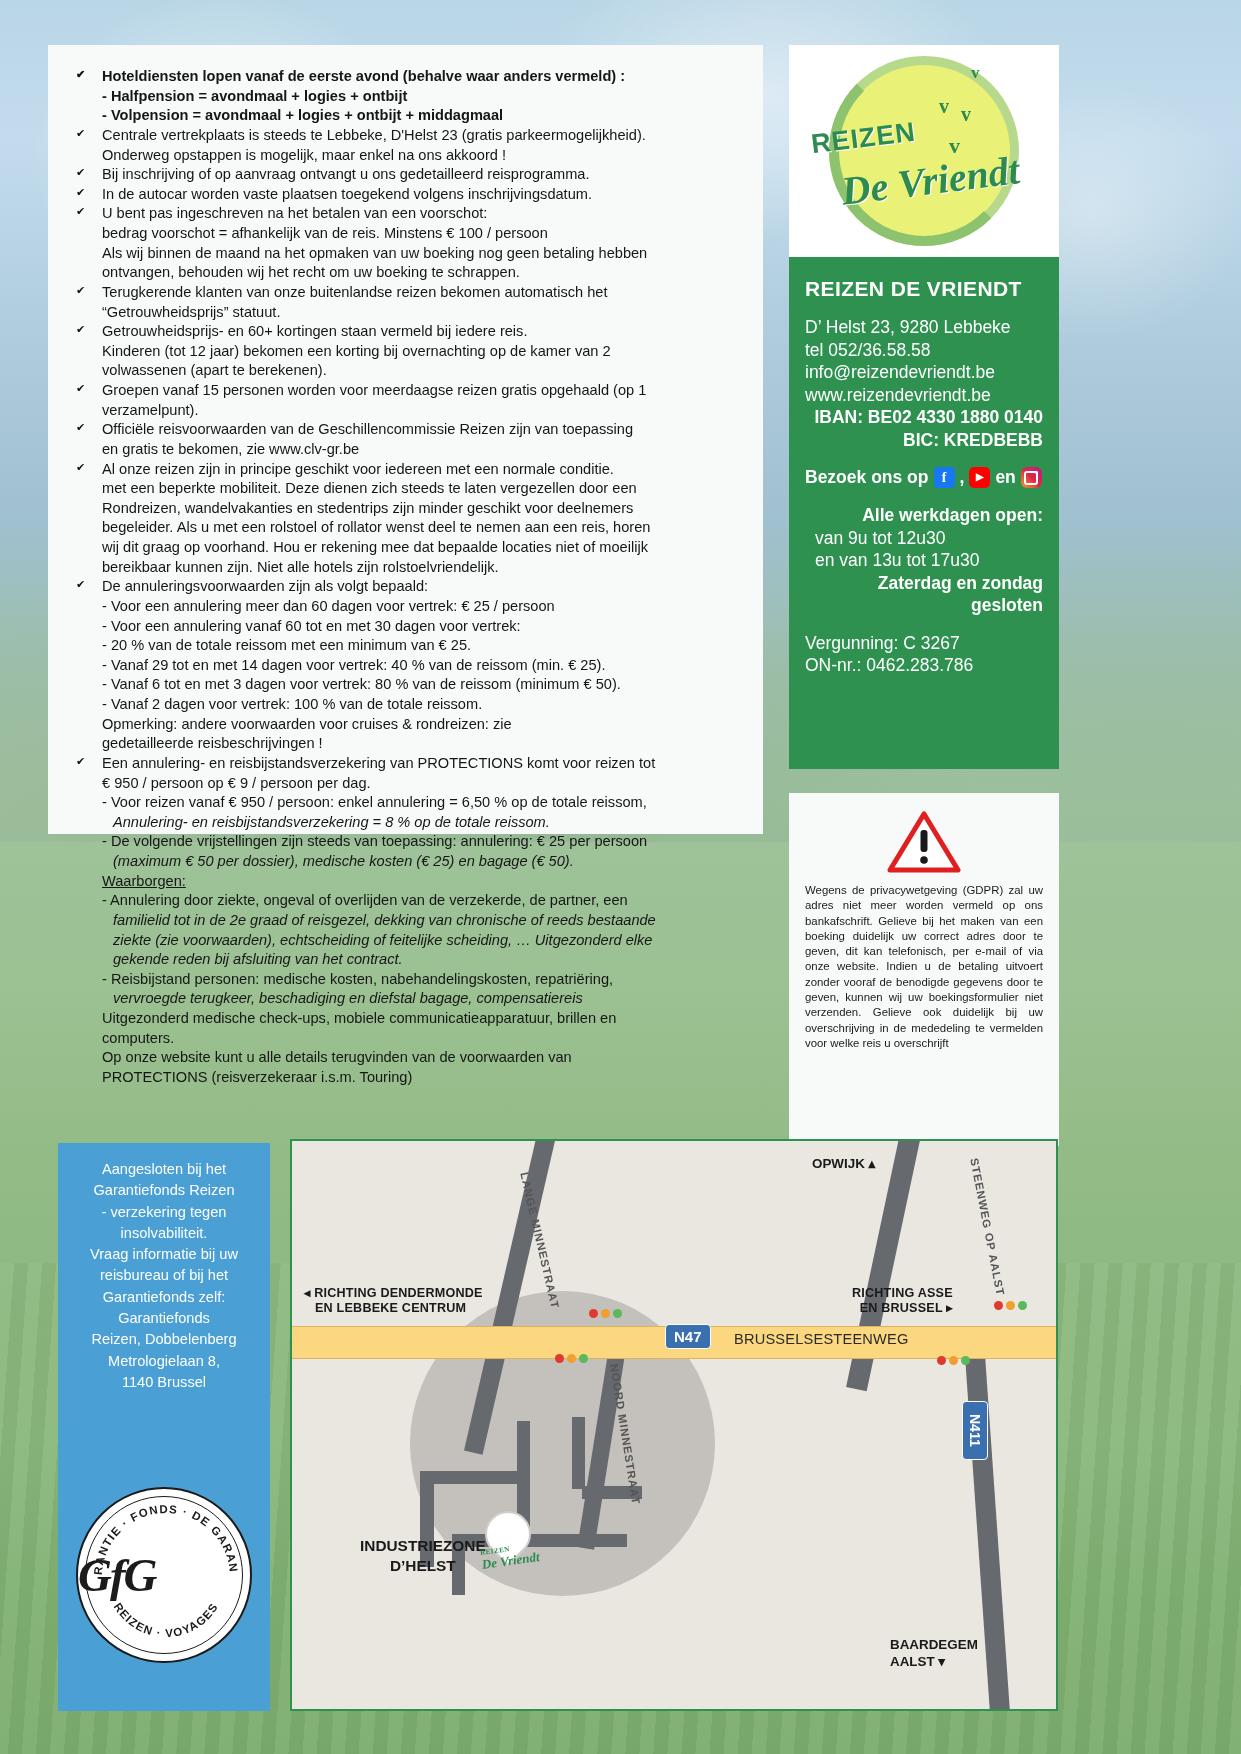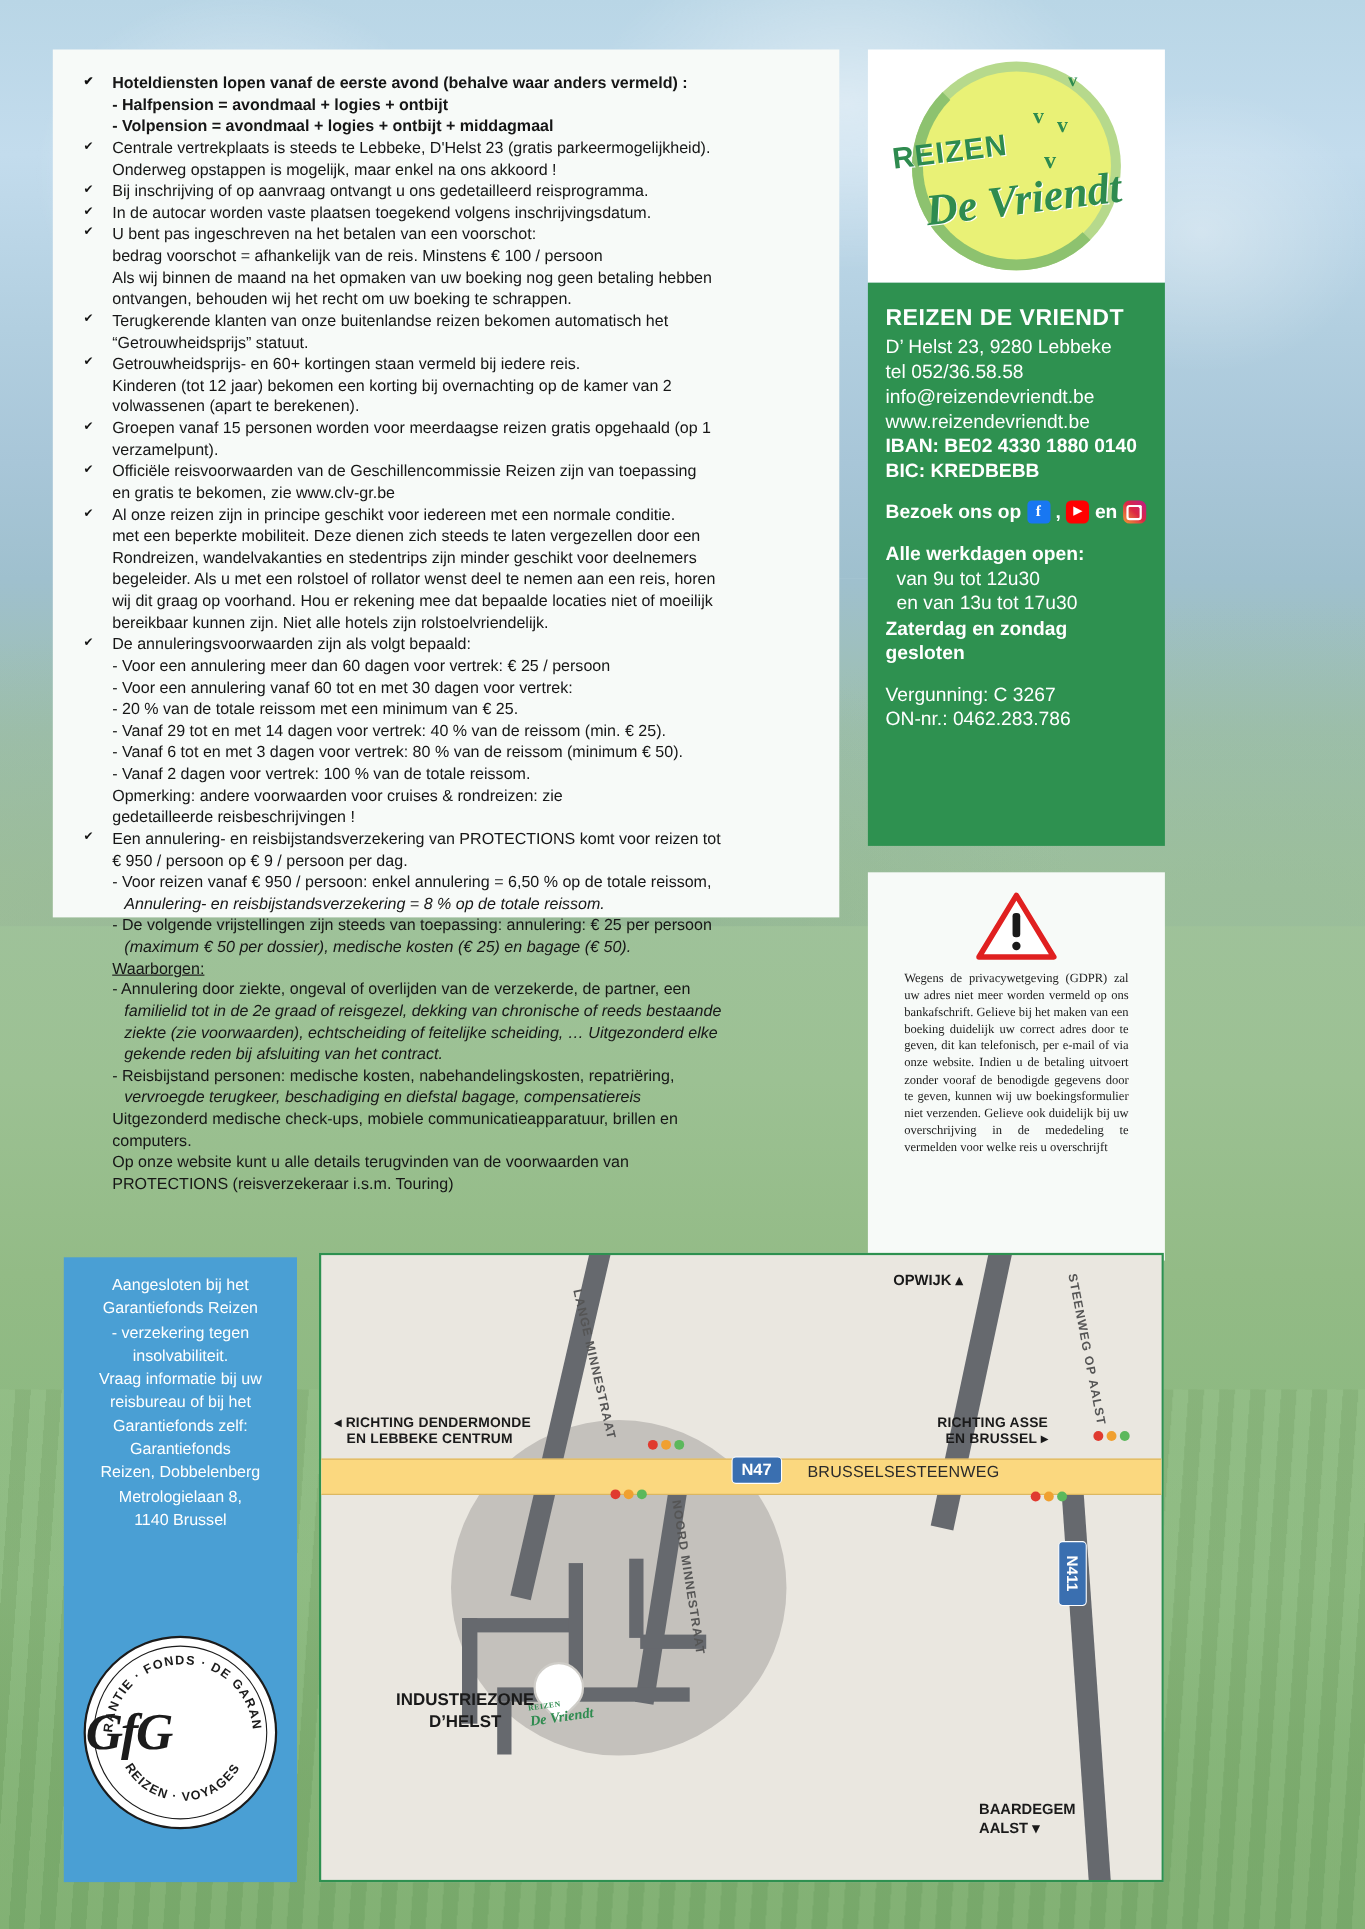--- a/index.html
+++ b/index.html
@@ -116,23 +116,23 @@
 
   
   .contact {
     position:absolute; left:789px; top:257px; width:270px; height:512px;
     background:#2e9150;
     color:#ffffff;
     padding:18px 16px 14px 16px;
     font-size:17.5px;
     line-height:1.29;
   }
-  .contact .title { font-size:21px; font-weight:bold; letter-spacing:.4px; margin-bottom:2px;}
+  .contact .title { font-size:21px; font-weight:bold; letter-spacing:.4px; margin-bottom:14px;}
   .contact .light { font-weight:normal; }
-  .contact .b { font-weight:bold; }
+  .contact .b { font-weight:bold;text-align:right; }
   .contact .gap { height:15px; }
   .social-row { display:flex; align-items:center; gap:5px; font-weight:bold; font-size:17.5px; }
   .sicon {
     display:inline-flex; align-items:center; justify-content:center;
     width:21px; height:21px; border-radius:4px;
     font-size:14px; font-weight:bold; color:#fff;
   }
   .sicon.fb { background:#1877f2; font-family:"Liberation Serif", serif; }
   .sicon.yt { background:#ff0000; border-radius:5px; font-size:10px; }
   .sicon.ig {
@@ -146,22 +146,21 @@
   .sicon.ig::after{
     content:""; position:absolute; width:3px;height:3px;background:#fff;border-radius:50%;
     top:4px; right:4px;
   }
   .contact .indent { padding-left:10px; }
 
   
   .gdpr {
     position:absolute; left:789px; top:793px; width:270px; height:353px;
     background:#f7faf8;
-    padding:14px 33px;
-    font-family:Liberation Serif, serif;
+    padding:14px 16px;
   }
   .warn-tri { margin:4px auto 10px auto; width:74px; height:62px; position:relative; }
   .warn-tri svg { display:block; }
   .gdpr p {
     margin:0;
     font-size:11.4px;
     line-height:1.34;
     text-align:justify;
     color:#1a1a1a;
   }

